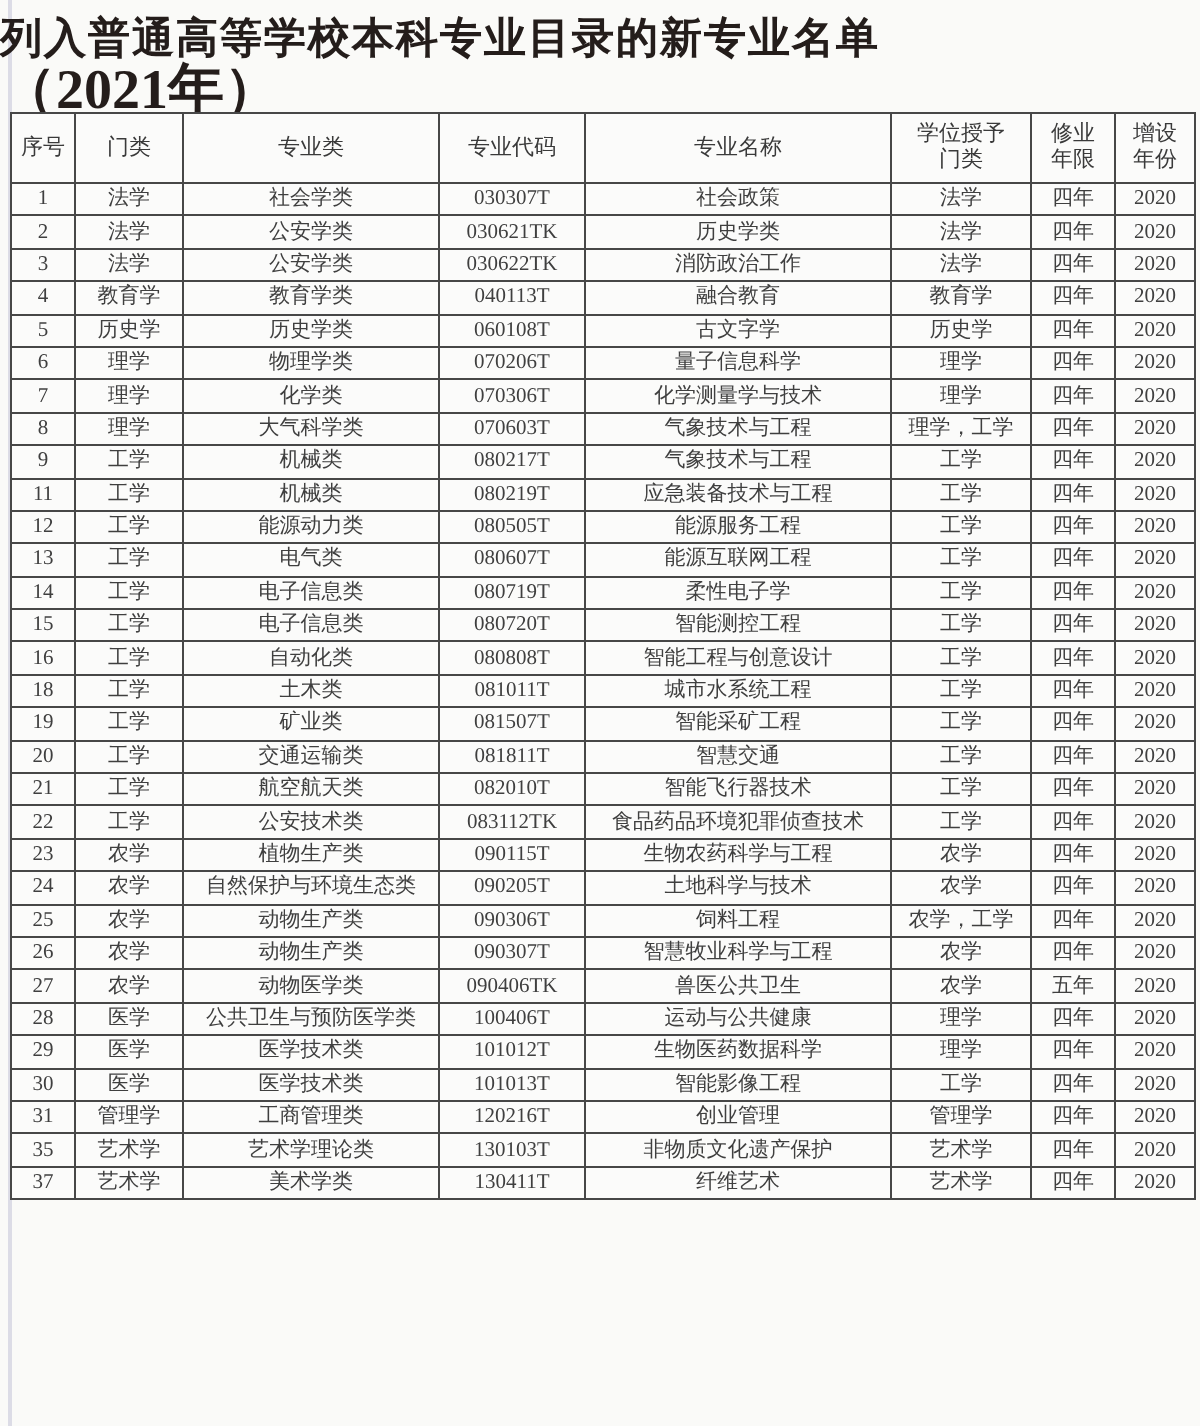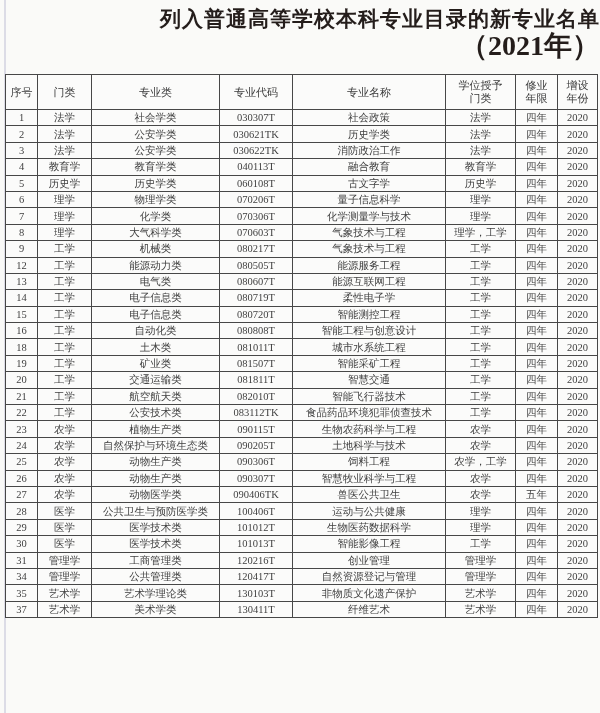--- a/index.html
+++ b/index.html
@@ -21,37 +21,37 @@
     top: 0;
     width: 2px;
     height: 713px;
     background: #dcdce6;
   }
   .title-block {
     position: absolute;
     top: 6px;
     left: 0;
     width: 600px;
-    text-align: right;
+    text-align: left;
     color: #241d1b;
     font-weight: bold;
   }
   .title-line1 {
     font-size: 21px;
     line-height: 27px;
     letter-spacing: 1px;
   }
   .title-line2 {
     font-size: 28px;
     line-height: 26px;
   }
   table.catalog {
     position: absolute;
     left: 5px;
-    top: 74px;
+    top: 56px;
     width: 592px;
     border-collapse: collapse;
     table-layout: fixed;
   }
   table.catalog th, table.catalog td {
     border: 1px solid #474747;
     text-align: center;
     vertical-align: middle;
     padding: 0;
     overflow: hidden;
@@ -195,20 +195,30 @@
         <td>9</td>
         <td>工学</td>
         <td>机械类</td>
         <td>080217T</td>
         <td>气象技术与工程</td>
         <td>工学</td>
         <td>四年</td>
         <td>2020</td>
       </tr>
       <tr>
+        <td>11</td>
+        <td>工学</td>
+        <td>机械类</td>
+        <td>080219T</td>
+        <td>应急装备技术与工程</td>
+        <td>工学</td>
+        <td>四年</td>
+        <td>2020</td>
+      </tr>
+      <tr>
         <td>12</td>
         <td>工学</td>
         <td>能源动力类</td>
         <td>080505T</td>
         <td>能源服务工程</td>
         <td>工学</td>
         <td>四年</td>
         <td>2020</td>
       </tr>
       <tr>
@@ -385,30 +395,20 @@
         <td>31</td>
         <td>管理学</td>
         <td>工商管理类</td>
         <td>120216T</td>
         <td>创业管理</td>
         <td>管理学</td>
         <td>四年</td>
         <td>2020</td>
       </tr>
       <tr>
-        <td>34</td>
-        <td>管理学</td>
-        <td>公共管理类</td>
-        <td>120417T</td>
-        <td>自然资源登记与管理</td>
-        <td>管理学</td>
-        <td>四年</td>
-        <td>2020</td>
-      </tr>
-      <tr>
         <td>35</td>
         <td>艺术学</td>
         <td>艺术学理论类</td>
         <td>130103T</td>
         <td>非物质文化遗产保护</td>
         <td>艺术学</td>
         <td>四年</td>
         <td>2020</td>
       </tr>
       <tr>

